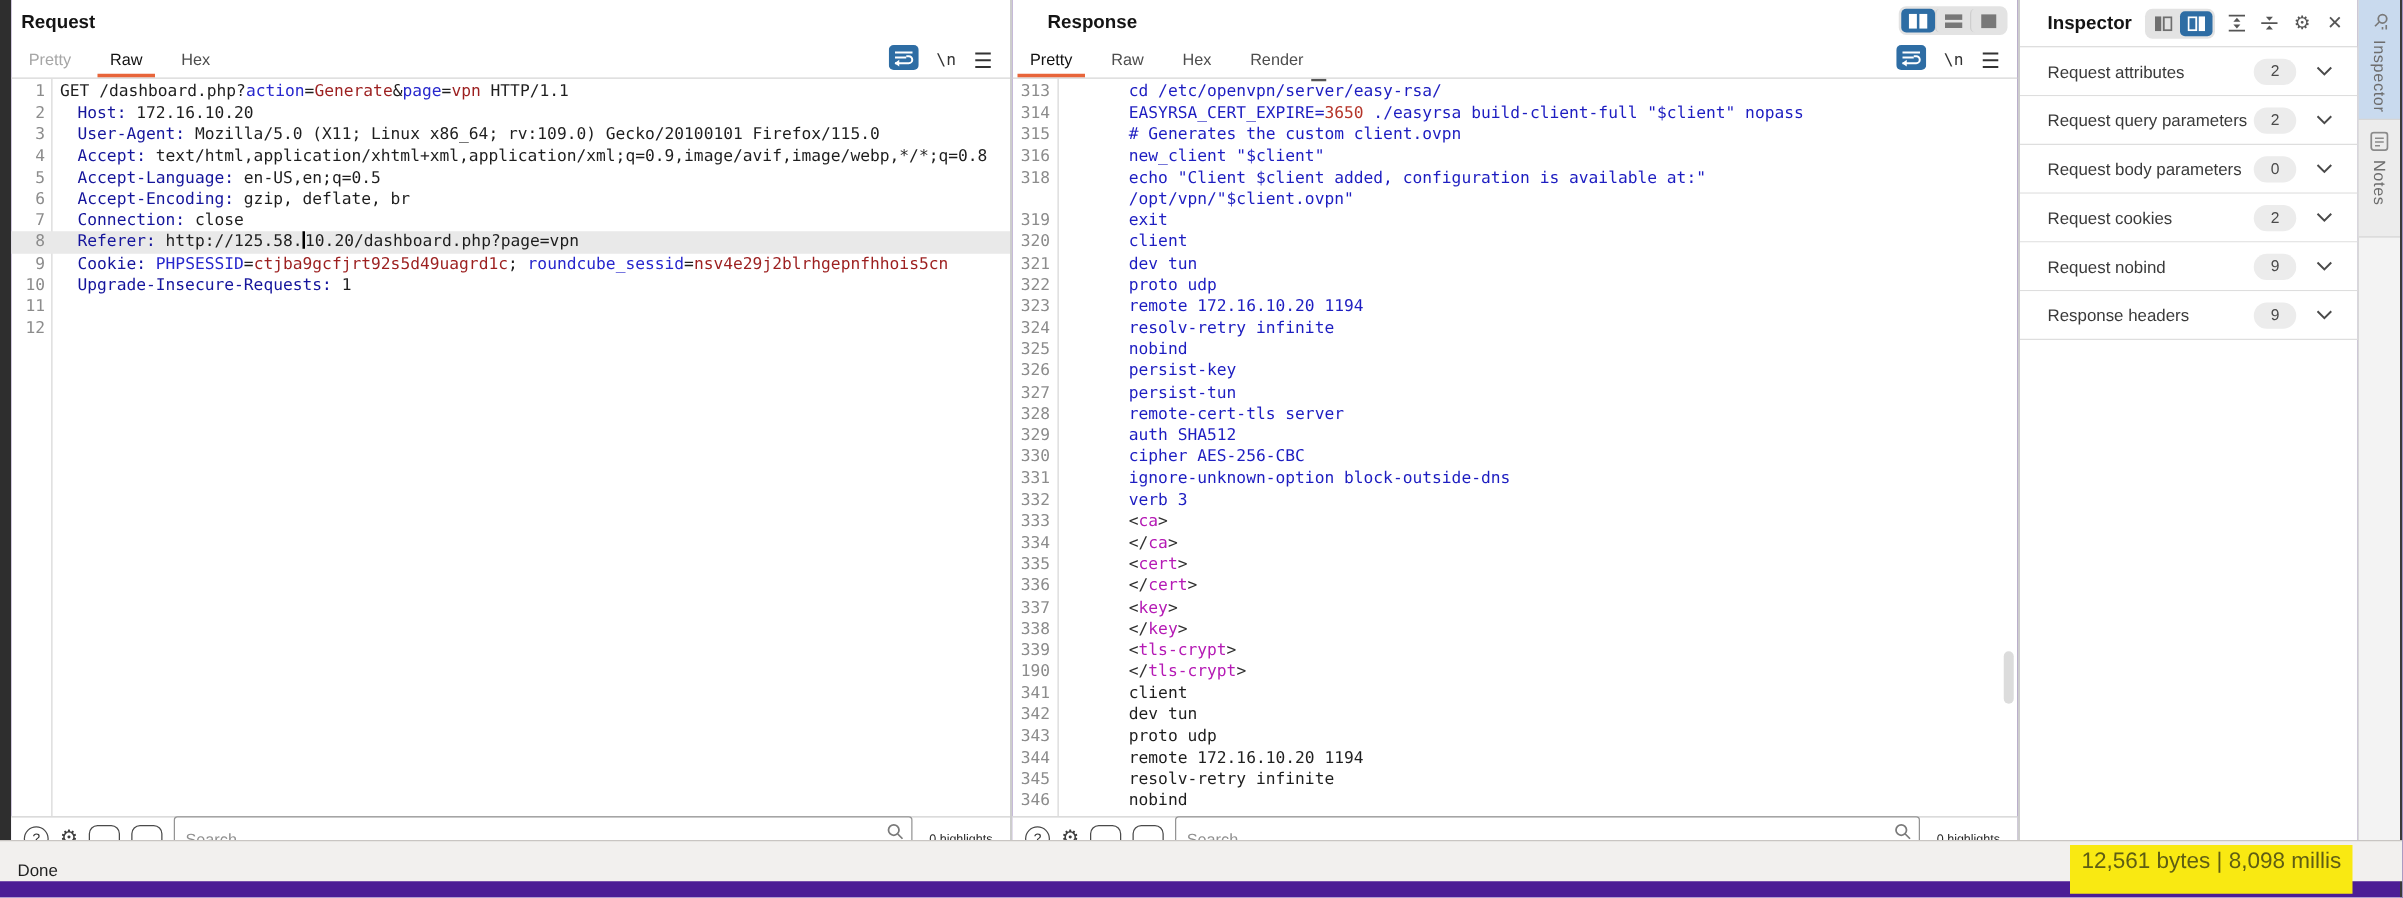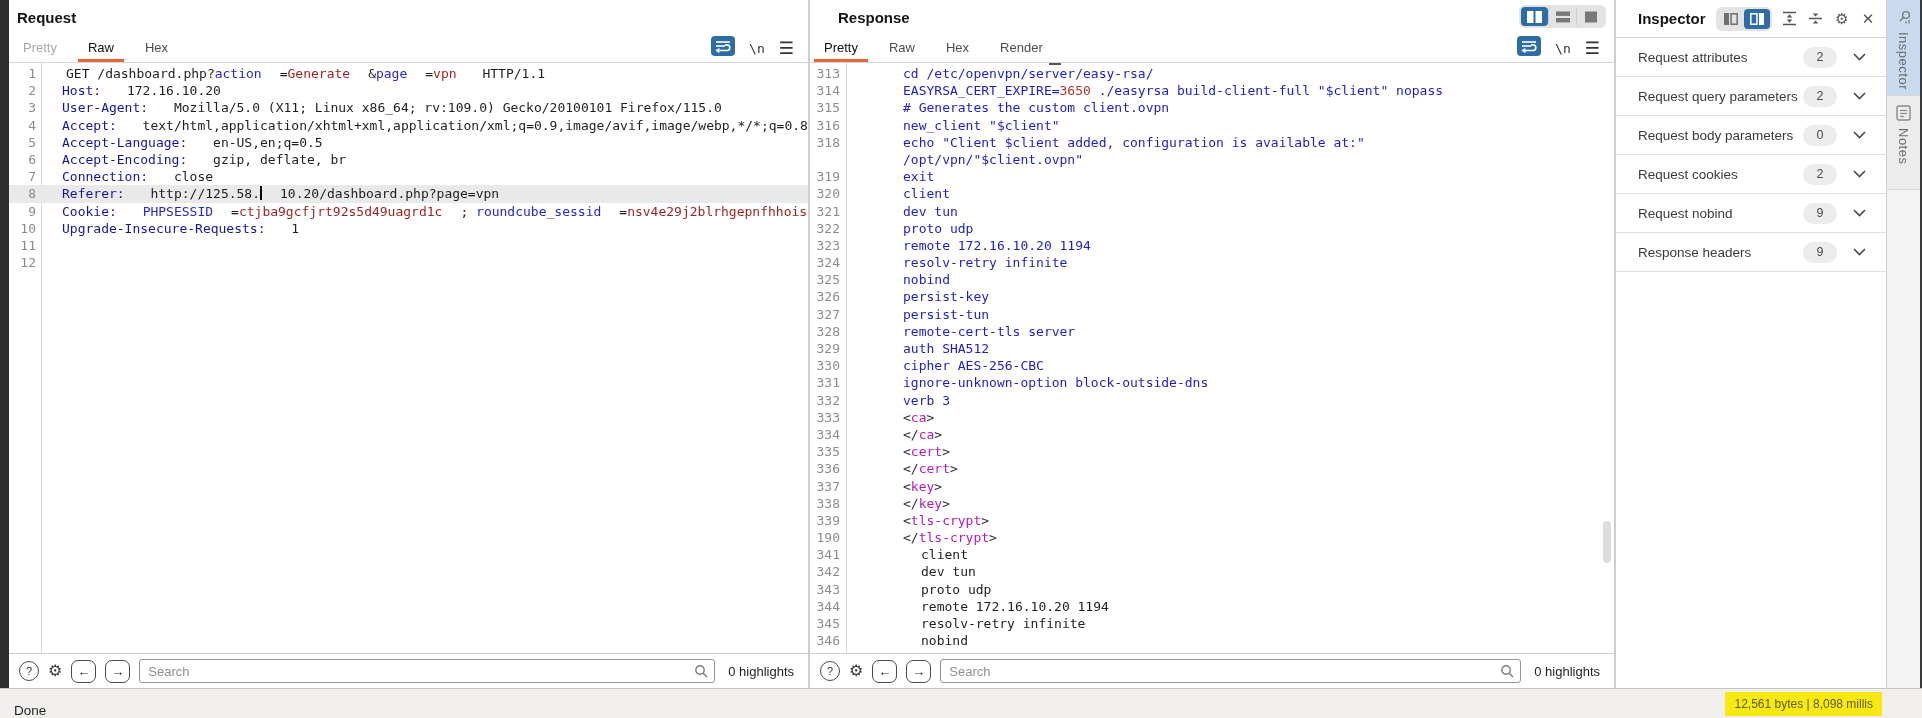--- a/index.html
+++ b/index.html
@@ -33,37 +33,37 @@
   #resp-panel .gutterline{left:36px;}
   .rows{position:absolute;left:0;right:0;top:2px;}
   .row{display:flex;height:17.2px;line-height:17.2px;white-space:pre;}
   .row.hl{background:#e9e9e9;}
   .num{flex:none;text-align:right;color:#8c8c8c;}
   #req-panel .num{width:27px;padding-right:5px;}
   #resp-panel .num{width:30px;padding-right:6px;}
   .code{padding-left:7px;}
   #resp-panel .code{padding-left:57px;}
   .caret{display:inline-block;width:0;height:14px;border-left:2px solid #000;vertical-align:-2px;}
-  .c-k{color:#1e1e1e;margin-left:18px;} .c-h{color:#15159c;margin-left:14px;} .c-p{color:#2727cd;} .c-v{color:#9c1f1f;}
+  .c-k{color:#1e1e1e;} .c-h{color:#15159c;margin-left:14px;} .c-p{color:#2727cd;} .c-v{color:#9c1f1f;}
   .c-n{color:#b5352a;} .c-b{color:#1d1dc1;} .c-m{color:#b51ab5;} .c-t{color:#303030;}
   .frag{position:absolute;left:239px;top:0;width:12px;height:2px;background:#555;}
   .scrollthumb{position:absolute;right:3px;top:458px;width:8px;height:42px;background:#dcdcdc;border-radius:4px;}
   .searchbar{position:absolute;left:0;right:0;bottom:0;height:35px;border-top:1px solid #cfcfcf;
              display:flex;align-items:center;gap:9px;padding:0 10px;background:#fff;box-sizing:border-box;}
   .helpbtn{width:18px;height:18px;border:1.5px solid #4a4a4a;border-radius:50%;font-size:11px;
            display:flex;align-items:center;justify-content:center;color:#333;flex:none;}
   .gearbtn{font-size:16px;color:#3d3d3d;flex:none;line-height:1;}
   .navbtn{width:23px;height:21px;border:1.5px solid #4a4a4a;border-radius:7px;background:#fff;
           display:flex;align-items:center;justify-content:center;font-size:13px;color:#222;flex:none;}
-  .searchbox{flex:1;position:relative;height:24px;}
+  .searchbox{flex:1;position:relative;height:36px;}
   .searchbox input{width:100%;height:100%;box-sizing:border-box;border:1px solid #949494;border-radius:3px;
                    padding:0 26px 0 8px;font-size:13px;font-family:"Liberation Sans",sans-serif;color:#222;outline:none;background:#fff;}
   .searchbox input::placeholder{color:#8f8f8f;}
   .searchbox svg{position:absolute;right:7px;top:5px;}
-  .hl-count{font-size:13px;color:#1f1f1f;flex:none;margin:0 4px;}
+  .hl-count{font-size:10px;color:#1f1f1f;flex:none;margin:0 4px;}
   #inspector{position:absolute;left:1616px;top:0;width:270px;height:688px;background:#fff;}
   .insp-head{position:absolute;left:0;right:0;top:0;height:38px;border-bottom:1px solid #d4d4d4;
              display:flex;align-items:center;gap:10px;padding:0 10px 0 22px;box-sizing:border-box;}
   .insp-title{font-size:15px;font-weight:bold;margin-right:auto;color:#141414;}
   .dock-toggle{display:flex;background:#e3e3e3;border-radius:6px;padding:2px;}
   .dt{width:26px;height:20px;display:flex;align-items:center;justify-content:center;border-radius:4px;}
   .dt.sel{background:#2e6da4;}
   .ibtn{color:#555;display:flex;align-items:center;justify-content:center;width:20px;font-size:15px;line-height:1;}
   .insp-rows{position:absolute;left:0;right:0;top:38px;}
   .sec{height:39px;border-bottom:1px solid #dedede;display:flex;align-items:center;
@@ -71,25 +71,25 @@
   .sec-label{font-size:13.5px;color:#3a3a3a;margin-right:auto;}
   .badge{min-width:34px;height:21px;border-radius:10.5px;background:#ececec;color:#4a4a4a;font-size:12.5px;
          display:flex;align-items:center;justify-content:center;margin-right:16px;padding:0 6px;box-sizing:border-box;}
   .side-strip{position:absolute;left:1886px;top:0;width:34px;height:688px;background:#f3f3f3;border-left:1px solid #cfcfcf;box-sizing:border-box;}
   .side-tab{display:flex;flex-direction:column;align-items:center;padding-top:9px;gap:7px;
             border-bottom:1px solid #d6d6d6;box-sizing:border-box;}
   .side-tab .vtext{writing-mode:vertical-lr;font-size:13px;color:#6d6d6d;letter-spacing:.5px;}
   #side-tab-inspector{height:96px;background:#c9daee;}
   #side-tab-notes{height:94px;background:#ececec;}
   .right-edge{position:absolute;right:0;top:0;width:2px;height:718px;background:#3a3a3a;}
-  .statusbar{position:absolute;left:0;right:0;bottom:0;height:30px;background:#f2f0ee;
-             border-top:1px solid #c9c5c2;box-sizing:border-box;display:flex;align-items:flex-end;
-             padding:0 14px;font-size:13.5px;color:#1f1f1f;}
-  .metrics{position:absolute;right:40px;top:3px;height:24px;line-height:24px;background:#f9e912;
-           color:#5f5e13;padding:0 9px;font-size:12px;}
+  .statusbar{position:absolute;left:0;right:0;bottom:13px;height:30px;background:#f2f0ee;
+             border-top:1px solid #c9c5c2;box-sizing:border-box;display:flex;align-items:flex-start;
+             padding:16px 14px;font-size:13.5px;color:#1f1f1f;}
+  .metrics{position:absolute;right:40px;top:3px;height:39px;line-height:24px;background:#f9e912;
+           color:#5f5e13;padding:0 9px;font-size:18px;}
 </style>
 </head>
 <body>
 
 <div id="app">
 
   <div class="left-strip"></div>
 
   <section class="panel" id="req-panel">
     <div class="panel-title">Request</div>

